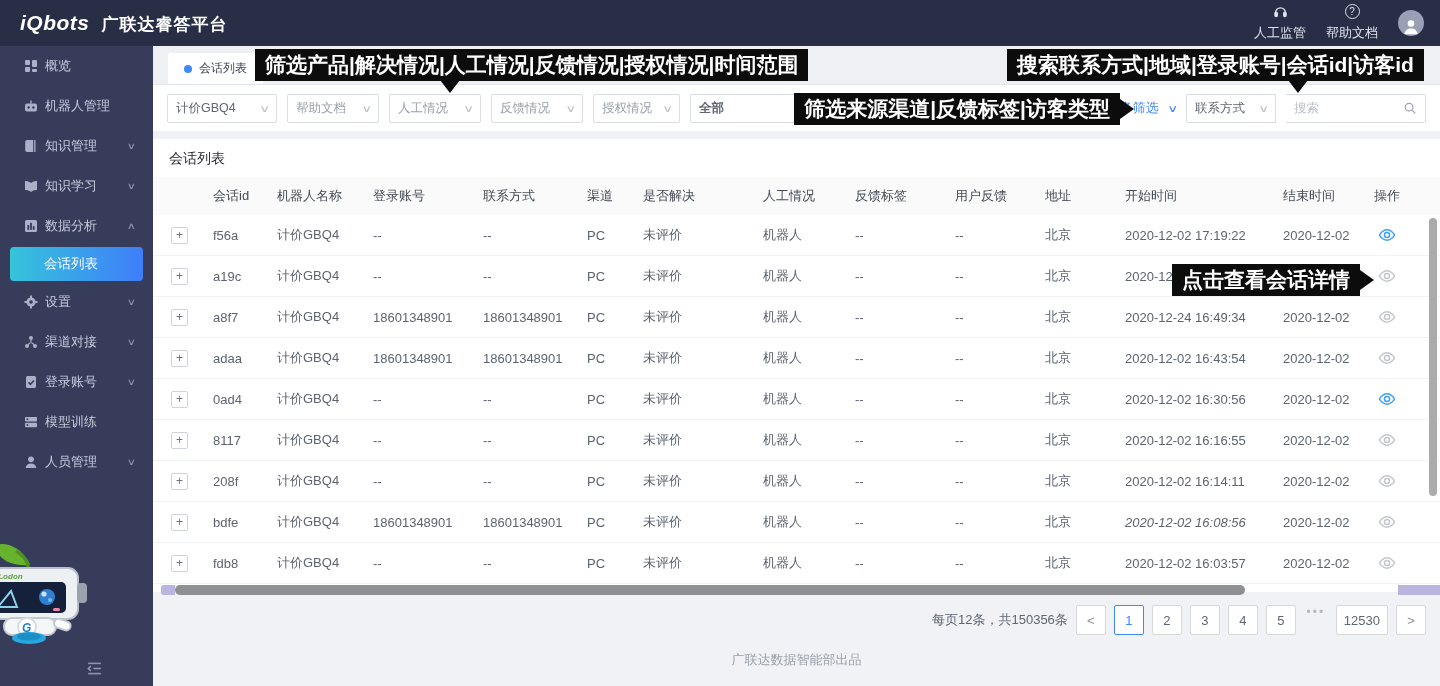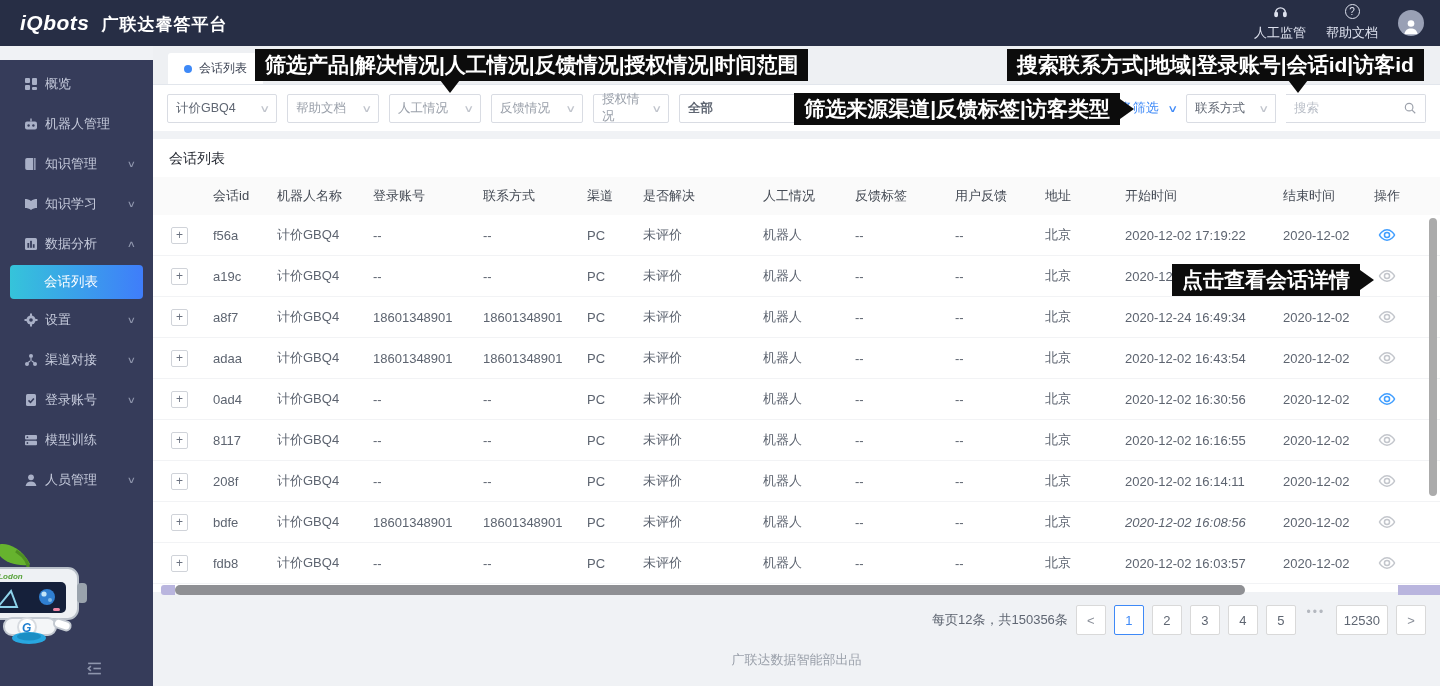--- a/index.html
+++ b/index.html
@@ -14,21 +14,21 @@
   .brand-cn { color:#fff; font-size:17px; font-weight:bold; margin-left:12px; letter-spacing:1px; }
   .top-right { margin-left:auto; display:flex; align-items:center; gap:20px; padding-right:16px;
     color:#dde1ee; font-size:13px; }
   .top-link { display:flex; align-items:center; gap:5px; cursor:pointer;flex-direction:column; }
   .qmark { width:15px; height:15px; border:1.3px solid #dde1ee; border-radius:50%; font-size:10px;
     display:flex; align-items:center; justify-content:center; }
   .avatar { width:26px; height:26px; border-radius:50%; background:#99a0b5; display:flex;
     align-items:flex-end; justify-content:center; overflow:hidden; }
 
   
-  .sidebar { position:absolute; top:60px; left:0; bottom:0; width:153px; background:#363c5a;
+  .sidebar { position:absolute; top:42px; left:0; bottom:0; width:153px; background:#363c5a;
     color:#c6cbdc; z-index:15; }
   .side-menu { padding-top:4px; }
   .side-item { height:40px; display:flex; align-items:center; padding-left:24px; position:relative;
     font-size:13px; cursor:pointer; }
   .side-item .micon { width:14px; height:14px; margin-right:7px; color:#a9b0c7; flex:none; display:flex; }
   .side-item svg { width:14px; height:14px; }
   .chev { position:absolute; right:18px; font-size:9px; color:#8f96ad; transform:scaleX(1.4); }
   .active-sub { margin:1px 10px; height:34px; border-radius:4px;
     background:linear-gradient(90deg,#35c4da,#3f7dfa); color:#fff; display:flex; align-items:center;
     padding-left:34px; font-size:13.5px; cursor:pointer; }
@@ -42,21 +42,21 @@
     display:flex; align-items:center; gap:7px; border-radius:3px 3px 0 0; font-size:12px; color:#3c4353; cursor:pointer; }
   .tab-dot { width:8px; height:8px; border-radius:50%; background:#3e89f7; }
 
   .filterbar { background:#fff; height:46px; display:flex; align-items:center; padding:0 14px; gap:10px; }
   .sel { height:29px; border:1px solid #d9dce3; border-radius:2px; background:#fff; display:flex;
     align-items:center; justify-content:space-between; padding:0 8px; font-size:12.5px; color:#9aa0aa; cursor:pointer; flex:none; }
   .sel.filled { color:#5f6672; }
   .caret { color:#c0c4cc; font-size:10px; margin-left:6px; transform:scaleX(1.5); }
   .filters .sel:nth-of-type(1){ width:110px; } .filters .sel:nth-of-type(2){ width:92px; }
   .filters .sel:nth-of-type(3){ width:92px; } .filters .sel:nth-of-type(4){ width:92px; }
-  .filters .sel:nth-of-type(5){ width:76px; } .filters .sel:nth-of-type(6){ width:192px;font-weight:bold; }
+  .filters .sel:nth-of-type(5){ width:87px; } .filters .sel:nth-of-type(6){ width:192px;font-weight:bold; }
   .more-link { margin-left:auto; color:#3e89f7; font-size:13px; display:flex; align-items:center; gap:4px;
     cursor:pointer; flex:none; }
   .more-link .caret { color:#3e89f7; }
   .contact-sel { width:90px; border-radius:2px 0 0 2px; }
   .search-wrap { width:140px; height:29px; border:1px solid #d9dce3; border-left:none;
     border-radius:0 2px 2px 0; display:flex; align-items:center; padding:0 8px; flex:none; }
   .search-wrap input { border:none; outline:none; width:100%; font-size:12.5px; color:#5f6672;
     font-family:inherit; }
   .search-wrap input::placeholder { color:#b9bec7; }
   .mag { flex:none; color:#9ca1ab; }

